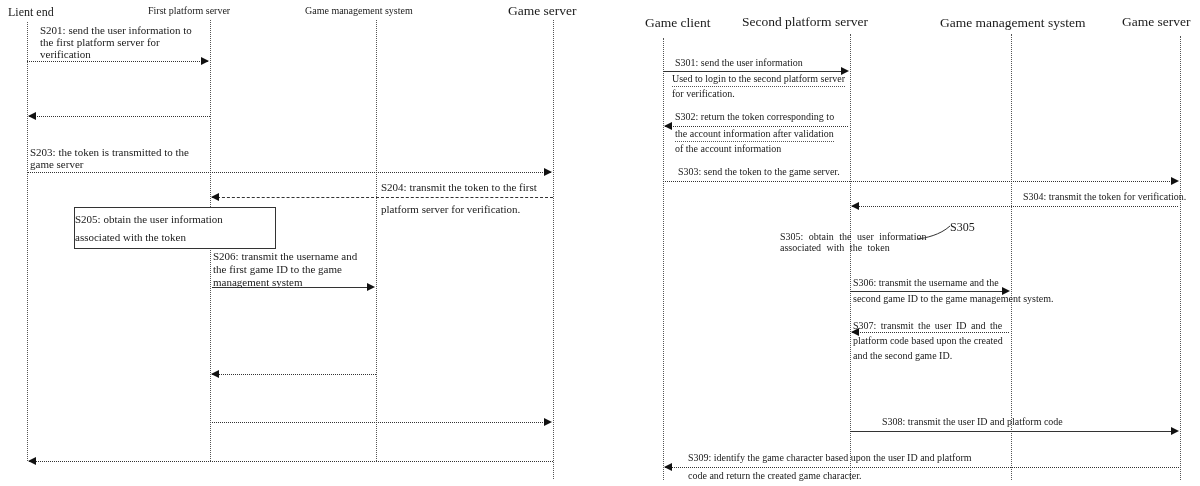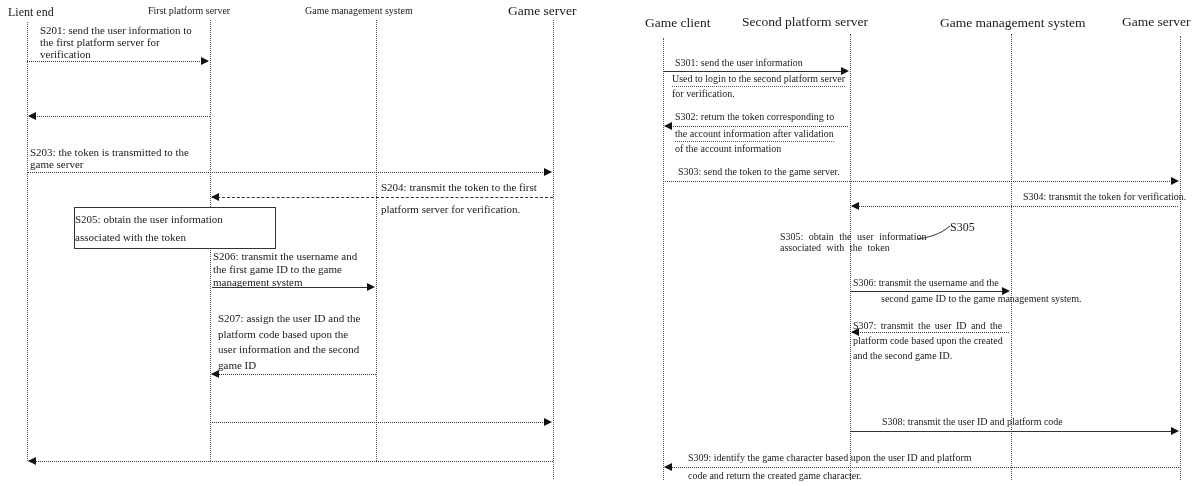--- a/index.html
+++ b/index.html
@@ -71,26 +71,20 @@
   </div>
 
   <div class="msg" style="left:213px;top:250px;line-height:13px;">
     <div>S206: transmit the username and</div>
     <div>the first game ID to the game</div>
     <div>management system</div>
   </div>
   <div class="ar solid" style="left:212px;top:287px;width:156px;"></div>
   <div class="ah r" style="left:367px;top:283px;"></div>
 
-  <div class="msg lh15" style="left:218px;top:312px;">
-    <div>S207: assign the user ID and the</div>
-    <div>platform code based upon the</div>
-    <div>user information and the second</div>
-    <div>game ID</div>
-  </div>
   <div class="ar dot" style="left:212px;top:374px;width:164px;"></div>
   <div class="ah l" style="left:211px;top:370px;"></div>
 
   <div class="ar dot" style="left:212px;top:422px;width:333px;"></div>
   <div class="ah r" style="left:544px;top:418px;"></div>
 
   <div class="ar dot" style="left:29px;top:461px;width:524px;"></div>
   <div class="ah l" style="left:28px;top:457px;"></div>
 
   <div class="actor a-lg" style="left:645px;top:15px;">Game client</div>
@@ -128,21 +122,21 @@
     <div>associated with the token</div>
   </div>
   <svg style="position:absolute;left:916px;top:224px;" width="36" height="16">
     <path d="M1,15 C10,14 24,11 34,2" stroke="#333" stroke-width="1" fill="none"></path>
   </svg>
   <div class="callout" style="left:950px;top:220px;">S305</div>
 
   <div class="msg-r" style="left:853px;top:277px;">S306: transmit the username and the</div>
   <div class="ar solid" style="left:850px;top:291px;width:157px;"></div>
   <div class="ah r" style="left:1002px;top:287px;"></div>
-  <div class="msg-r" style="left:853px;top:293px;margin-left:28px;">second game ID to the game management system.</div>
+  <div class="msg-r" style="left:853px;top:293px;">second game ID to the game management system.</div>
 
   <div class="msg-r ws2" style="left:853px;top:320px;">S307: transmit the user ID and the</div>
   <div class="ar dot" style="left:852px;top:332px;width:157px;"></div>
   <div class="ah l" style="left:851px;top:328px;"></div>
   <div class="msg-r" style="left:853px;top:335px;">platform code based upon the created</div>
   <div class="msg-r" style="left:853px;top:350px;">and the second game ID.</div>
 
   <div class="msg-r" style="left:882px;top:416px;">S308: transmit the user ID and platform code</div>
   <div class="ar solid" style="left:850px;top:431px;width:327px;"></div>
   <div class="ah r" style="left:1171px;top:427px;"></div>

